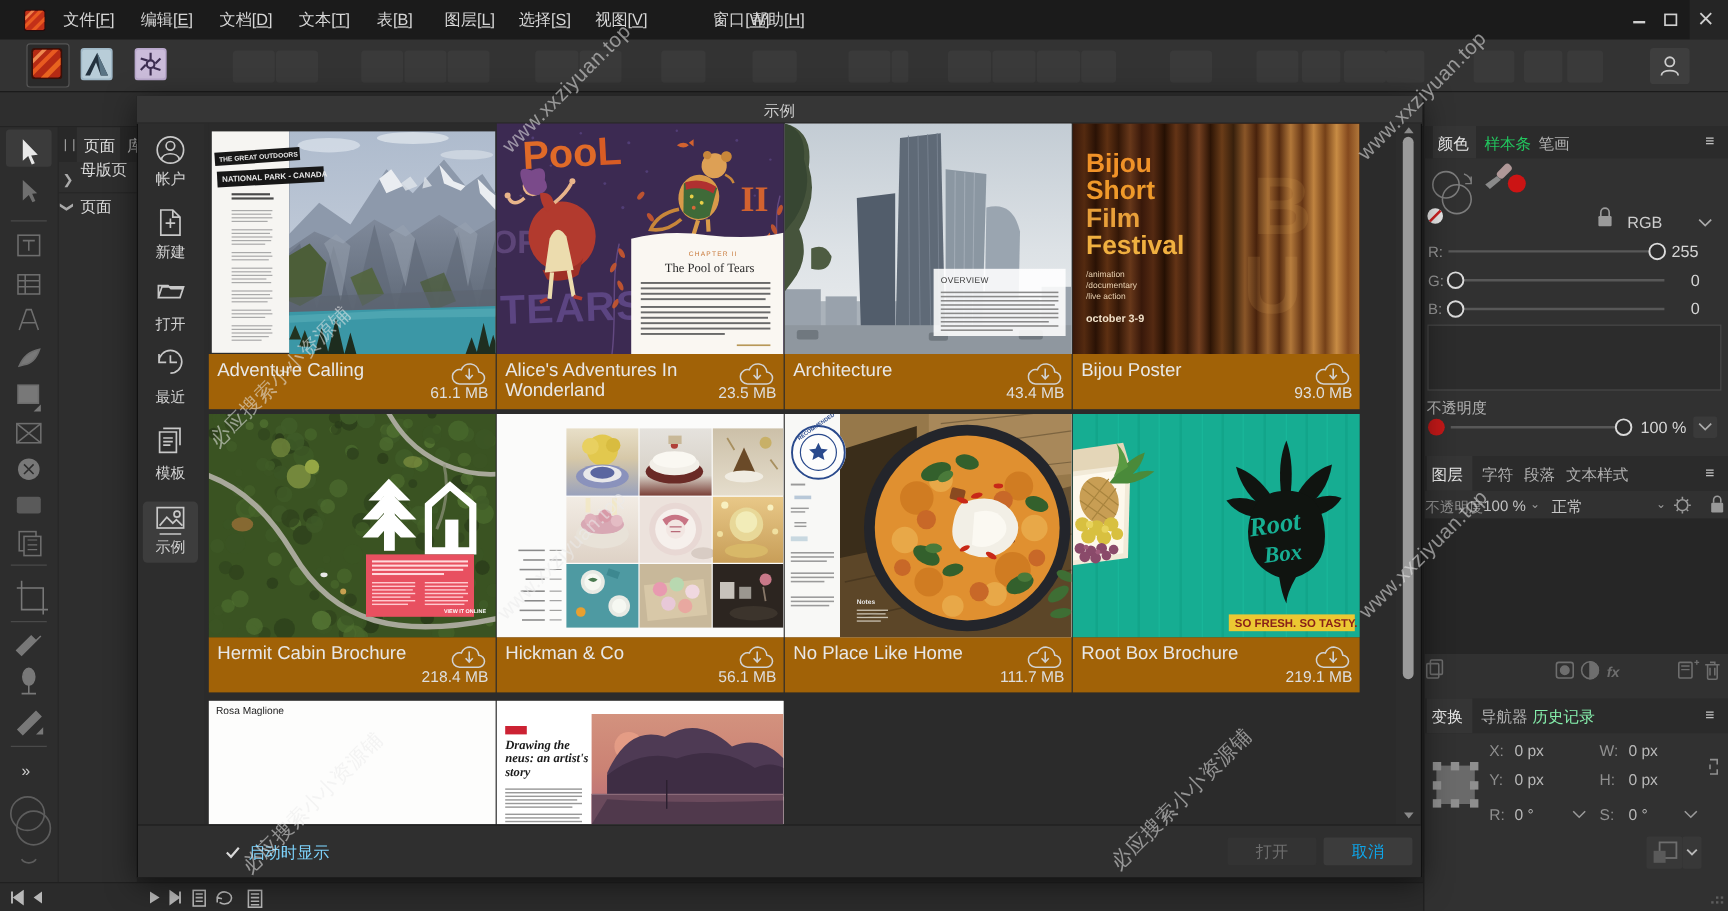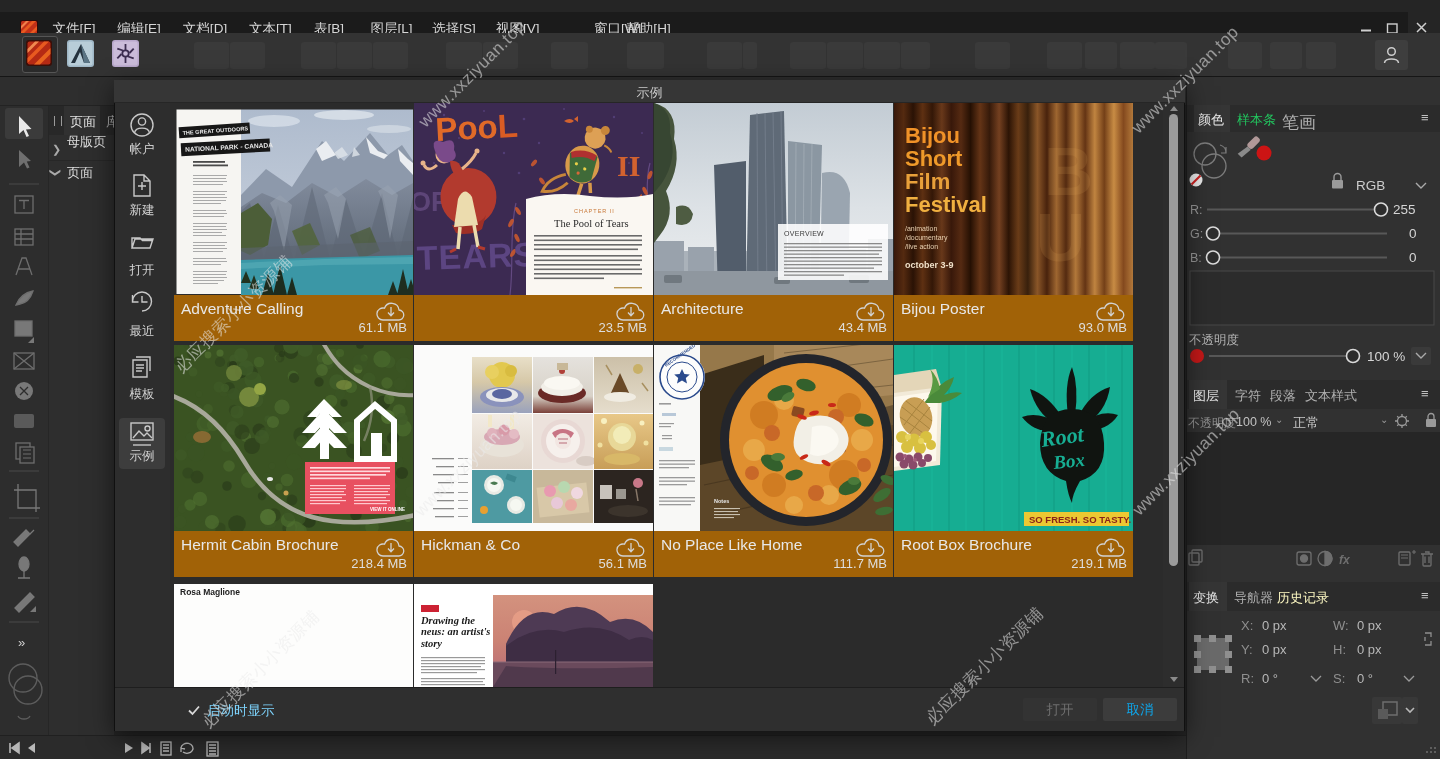--- a/index.html
+++ b/index.html
@@ -8,21 +8,21 @@
 .mi{position:absolute;top:0;height:33px;line-height:33px;color:#d6d6d6;font-size:13.5px;text-align:center;white-space:nowrap;}
 .mi u{text-decoration:underline;}
 .wm{position:absolute;color:rgba(235,235,235,0.55);font-size:17px;white-space:nowrap;transform:rotate(-45deg);transform-origin:center;z-index:60;letter-spacing:0.5px;}
 .cap{position:absolute;background:#a16207;}
 .capt{position:absolute;left:7px;top:6px;color:#e8e8e8;font-size:15.5px;line-height:16.5px;}
 .mb{position:absolute;right:6px;bottom:6px;color:#dedede;font-size:13px;}
 </style>
 </head>
 <body>
 
-<div class="a" style="left:0;top:0;width:1408px;height:33px;background:#1b1b1b;margin-top:12px;">
+<div class="a" style="left:0;top:0;width:1408px;height:33px;background:#1b1b1b;">
   <svg class="a" style="left:20px;top:7.5px" width="18" height="18" viewBox="0 0 18 18">
     <rect x="0" y="0" width="18" height="18" rx="2" fill="#2a0a0a"></rect>
     <rect x="1" y="1" width="16" height="16" rx="1.5" fill="#c23018"></rect>
     <path d="M1 12 L12 1 L16 1 L1 16 Z" fill="#e85a20"></path>
     <path d="M6 17 L17 6 L17 10 L10 17 Z" fill="#e85a20"></path>
     <path d="M1 6 L6 1 L9 1 L1 9 Z" fill="#f0804a"></path>
   </svg>
   <div class="mi" style="left:52px;width:44px;">文件[<u>F</u>]</div>
   <div class="mi" style="left:117px;width:44px;text-align:center;">编辑[<u>E</u>]</div>
   <div class="mi" style="left:182px;width:46px;">文档[<u>D</u>]</div>
@@ -194,21 +194,21 @@
     </g>
   </svg>
 </div>
 
 <div class="a" style="left:1186px;top:77px;width:254px;height:682px;background:#313131;border-left:1px solid #1e1e1e;">
 
   <div class="a" style="left:0;top:28px;width:254px;height:27px;background:#2b2b2b;"></div>
   <div class="a" style="left:7px;top:28px;width:36px;height:27px;background:#353535;"></div>
   <div class="a" style="left:11px;top:34px;color:#e8e8e8;font-size:13px;">颜色</div>
   <div class="a" style="left:50px;top:34px;color:#22c55e;font-size:13px;">样本条</div>
-  <div class="a" style="left:95px;top:34px;color:#b0b0b0;font-size:17px;">笔画</div>
+  <div class="a" style="left:95px;top:34px;color:#b0b0b0;font-size:13px;">笔画</div>
   <div class="a" style="left:234px;top:33px;color:#c0c0c0;font-size:13px;">≡</div>
 
   <svg class="a" style="left:0;top:55px" width="254" height="248" viewBox="0 0 254 248">
     <circle cx="18" cy="22" r="11" fill="none" stroke="#7c7c7c" stroke-width="1.3"></circle>
     <circle cx="27" cy="34" r="12" fill="none" stroke="#7c7c7c" stroke-width="1.3"></circle>
     <path d="M33 13 a8 8 0 0 1 6 8 M39 15 l0 6 -5 0" fill="none" stroke="#7c7c7c" stroke-width="1.2"></path>
     <circle cx="9" cy="48" r="6.5" fill="#e8e8e8"></circle>
     <line x1="4.5" y1="52.5" x2="13.5" y2="43.5" stroke="#cc2222" stroke-width="2.2"></line>
     <g transform="rotate(45 62 16)">
       <rect x="58" y="2" width="7" height="14" rx="3" fill="#b09898"></rect>
@@ -277,21 +277,21 @@
       <rect x="212" y="7" width="11" height="13" rx="1"></rect>
         <path d="M214 10 H221 M214 13 H221 M225 7 h4 m-2 -2 v4" stroke-width="1.1"></path>
       <path d="M234 9 h12 M236 9 V20 a1 1 0 0 0 1 1 h6 a1 1 0 0 0 1-1 V9 M238 11.5 V18 M242 11.5 V18 M238 7 h4 v2"></path>
     </g>
   </svg>
 
   <div class="a" style="left:0;top:505px;width:254px;height:29px;background:#2b2b2b;"></div>
   <div class="a" style="left:2px;top:505px;width:38px;height:29px;background:#353535;"></div>
   <div class="a" style="left:6px;top:512px;color:#e8e8e8;font-size:13px;">变换</div>
   <div class="a" style="left:47px;top:512px;color:#b0b0b0;font-size:13px;">导航器</div>
-  <div class="a" style="left:90px;top:512px;color:#fef9c3;font-size:13px;">历史记录</div>
+  <div class="a" style="left:90px;top:512px;color:#86efac;font-size:13px;">历史记录</div>
   <div class="a" style="left:234px;top:511px;color:#c0c0c0;font-size:13px;">≡</div>
 
   <svg class="a" style="left:0;top:534px" width="254" height="148" viewBox="0 0 254 148">
     <g fill="#6a6a6a">
       <rect x="10" y="27" width="32" height="32"></rect>
       <g fill="#8f8f8f">
         <rect x="7" y="24" width="7" height="7"></rect>
           <rect x="22" y="24" width="7" height="7"></rect>
           <rect x="38" y="24" width="7" height="7"></rect>
         <rect x="7" y="40" width="7" height="7"></rect>
@@ -390,20 +390,21 @@
 </style>
 <div class="cap" style="left:174px;top:295px;width:239px;height:46px;z-index:11;">
   <div class="capt">Adventure Calling</div>
   <svg class="cloud" width="30" height="22" viewBox="0 0 30 22">
       <path d="M7 19 a6 6 0 1 1 1.5 -11.8 a7.5 7.5 0 0 1 14.5 1.8 a5 5 0 0 1 -0.5 10 z" fill="none" stroke="#d2d2d2" stroke-width="1.3"></path>
       <path d="M15 6 v8 M12 11.5 l3 3.2 3 -3.2" fill="none" stroke="#d2d2d2" stroke-width="1.3"></path>
     </svg>
   <div class="mb">61.1 MB</div>
 </div>
 <div class="cap" style="left:414px;top:295px;width:239px;height:46px;z-index:11;">
+  <div class="capt">Alice's Adventures In<br>Wonderland</div>
   <svg class="cloud" width="30" height="22" viewBox="0 0 30 22">
       <path d="M7 19 a6 6 0 1 1 1.5 -11.8 a7.5 7.5 0 0 1 14.5 1.8 a5 5 0 0 1 -0.5 10 z" fill="none" stroke="#d2d2d2" stroke-width="1.3"></path>
       <path d="M15 6 v8 M12 11.5 l3 3.2 3 -3.2" fill="none" stroke="#d2d2d2" stroke-width="1.3"></path>
     </svg>
   <div class="mb">23.5 MB</div>
 </div>
 <div class="cap" style="left:654px;top:295px;width:239px;height:46px;z-index:11;">
   <div class="capt">Architecture</div>
   <svg class="cloud" width="30" height="22" viewBox="0 0 30 22">
       <path d="M7 19 a6 6 0 1 1 1.5 -11.8 a7.5 7.5 0 0 1 14.5 1.8 a5 5 0 0 1 -0.5 10 z" fill="none" stroke="#d2d2d2" stroke-width="1.3"></path>
@@ -1254,21 +1255,21 @@
   </g>
   <text x="148" y="102" transform="rotate(-8 148 102)" font-family="Liberation Serif" font-style="italic" font-weight="bold" font-size="22" fill="#17ae93">Root</text>
   <text x="160" y="124" transform="rotate(-6 160 124)" font-family="Liberation Serif" font-style="italic" font-weight="bold" font-size="19" fill="#17ae93">Box</text>
 
   <rect x="130" y="167" width="105" height="14" fill="#ecc832"></rect>
   <text x="135" y="177.5" fill="#8a2218" font-size="9.5" font-weight="bold">SO FRESH. SO TASTY.</text>
 </svg>
 </div>
 
 <div class="card" style="left:174px;top:584px;width:239px;height:103px;background:#fdfdfc;">
-  <div class="a" style="left:6px;top:3px;font-size:8.5px;font-weight:bold;color:#222;font-family:'Liberation Sans';">Rosa Maglione</div>
+  <div class="a" style="left:6px;top:3px;font-size:8.5px;font-weight:normal;color:#222;font-family:'Liberation Sans';">Rosa Maglione</div>
 </div>
 
 <div class="card" style="left:414px;top:584px;width:239px;height:103px;background:#ffffff;">
 <svg width="239" height="103" viewBox="0 0 239 103">
   <rect width="239" height="103" fill="#ffffff"></rect>
   <rect x="7" y="21" width="18" height="7" fill="#cc2233"></rect>
   <text x="7" y="40" font-family="Liberation Serif" font-style="italic" font-weight="bold" font-size="10.5" fill="#1a1a1a">Drawing the</text>
   <text x="7" y="51" font-family="Liberation Serif" font-style="italic" font-weight="bold" font-size="10.5" fill="#1a1a1a">neus: an artist's</text>
   <text x="7" y="62.5" font-family="Liberation Serif" font-style="italic" font-weight="bold" font-size="10.5" fill="#1a1a1a">story</text>
   <g fill="#999999">

